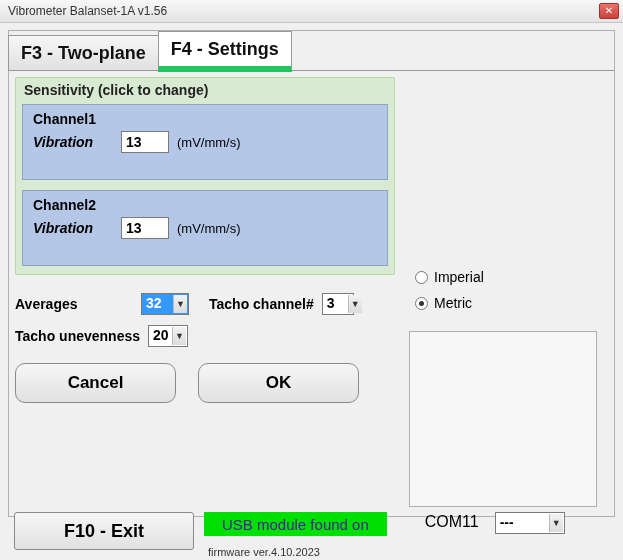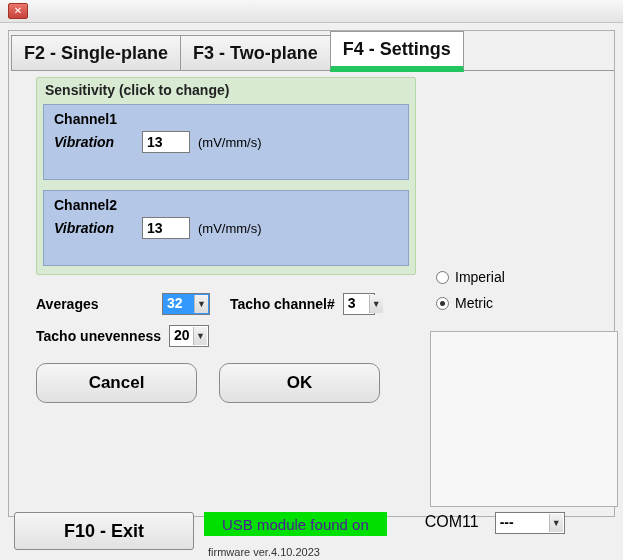--- a/index.html
+++ b/index.html
@@ -68,21 +68,20 @@
       margin-top: 0; height: 41px;
       z-index: 2; position: relative;
     }
 
     .tab-content {
       position: relative;
       border-top: 1px solid #999;
       margin-top: -1px;
       height: 446px;
       padding: 6px;
-      margin-left: 21px;
     }
 
     .sensitivity-group {
       border: 1px solid #b6d7a8;
       background: #d9ead3;
       border-radius: 2px;
       width: 380px;
       padding: 0 6px 8px 6px;
     }
     .group-title {
@@ -206,28 +205,28 @@
     .firmware {
       position: absolute;
       left: 208px; bottom: 2px;
       font-size: 11px; color: #333;
     }
   </style>
 </head>
 <body>
 
 <div class="title-bar">
+  <span class="title-text">Vibrometer Balanset-1A  v1.56</span>
   <span class="close-btn">✕</span>
 </div>
 
 <div class="client-area">
   <div class="inner-border">
 
     <div class="tab-strip">
-      <div class="tab first">F2 - Single-plane</div>
       <div class="tab">F3 - Two-plane</div>
       <div class="tab active">F4 - Settings</div>
     </div>
 
     <div class="tab-content">
 
       <div class="sensitivity-group">
         <div class="group-title">Sensitivity (click to change)</div>
 
         <div class="channel-box">

